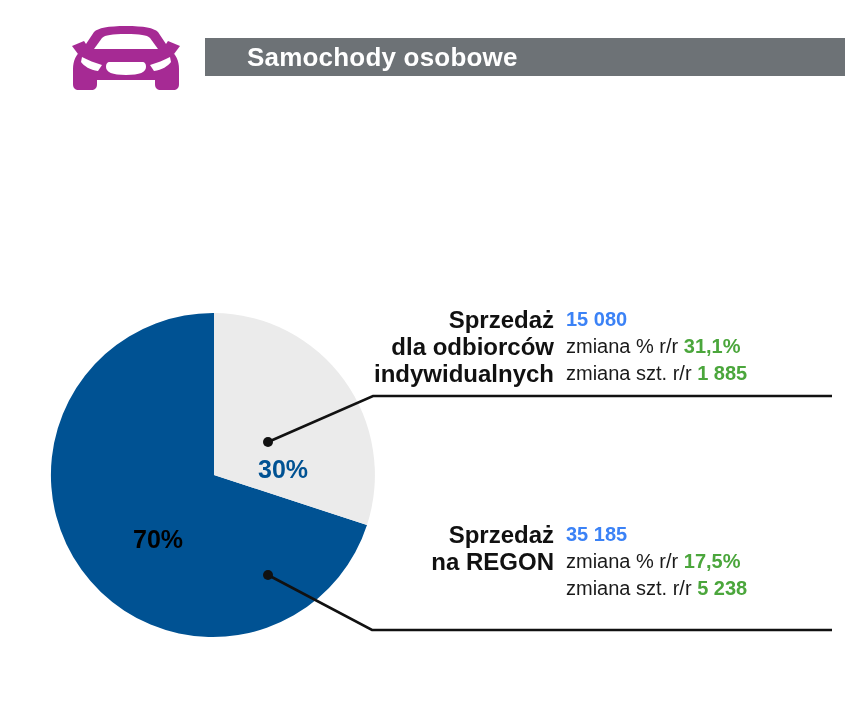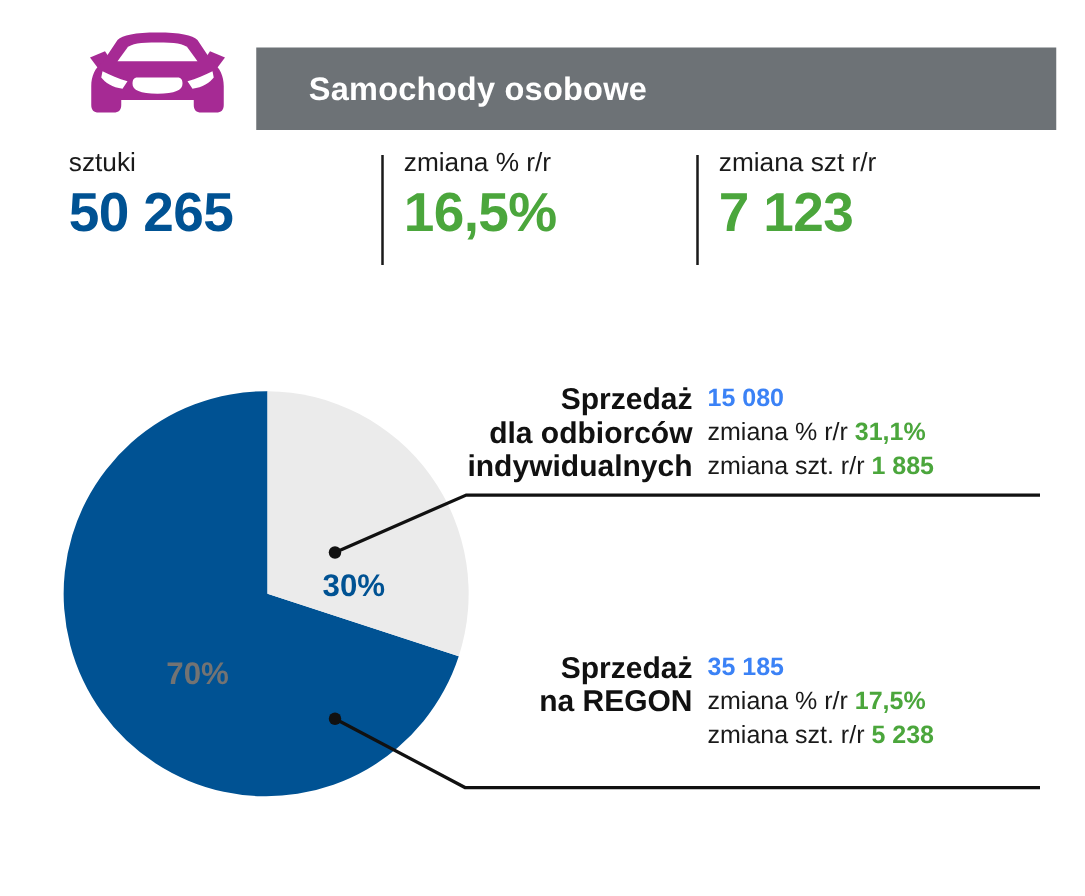--- a/index.html
+++ b/index.html
@@ -27,21 +27,21 @@
     width: 868px; height: 110px;
   }
   #car-icon {
     position: absolute;
     left: 68px; top: 24px;
     width: 116px; height: 70px;
   }
   #title-bar {
     position: absolute;
     left: 205px; top: 38px;
-    width: 640px; height: 66px;
+    width: 640px; height: 38px;
     background: #6d7276;
     display: flex;
     align-items: center;
   }
   #title-text {
     color: #ffffff;
     font-size: 26px;
     font-weight: bold;
     letter-spacing: .2px;
     padding-left: 42px;
@@ -95,21 +95,21 @@
     font-size: 25px;
     font-weight: bold;
     white-space: nowrap;
   }
   #pct-small {
     left: 258px; top: 455px;
     color: #005293;
   }
   #pct-large {
     left: 133px; top: 525px;
-    color: #737373;
+    color: #000000;
   }
 
   
   .callout {
     position: absolute;
   }
   .callout-inner {
     display: flex;
     align-items: flex-start;
   }
@@ -194,41 +194,20 @@
           <path d="M42 38 L74 38 C 77 38, 78 40, 78 43 C 78 48, 72 51, 58 51 C 44 51, 38 48, 38 43 C 38 40, 39 38, 42 38 Z"></path>
         </g>
       </svg>
     </div>
 
     <div id="title-bar">
       <span id="title-text">Samochody osobowe</span>
     </div>
   </div>
 
-  <div id="kpi-row">
-
-    <div class="kpi" style="left:55px;">
-      <div class="kpi-label">sztuki</div>
-      <div class="kpi-value val-blue">50 265</div>
-    </div>
-
-    <div class="kpi-divider" style="left:305px;"></div>
-
-    <div class="kpi" style="left:323px;">
-      <div class="kpi-label">zmiana % r/r</div>
-      <div class="kpi-value val-green">16,5%</div>
-    </div>
-
-    <div class="kpi-divider" style="left:557px;"></div>
-
-    <div class="kpi" style="left:575px;">
-      <div class="kpi-label">zmiana szt r/r</div>
-      <div class="kpi-value val-green">7 123</div>
-    </div>
-  </div>
 
   <div id="pie-block">
     <svg id="pie-svg" width="868" height="717" viewBox="0 0 868 717" aria-hidden="true">
 
       <path d="M 214 475
                L 367 525
                A 162 162 0 1 1 214 313
                Z" fill="#005293"></path>
 
       <path d="M 214 475

